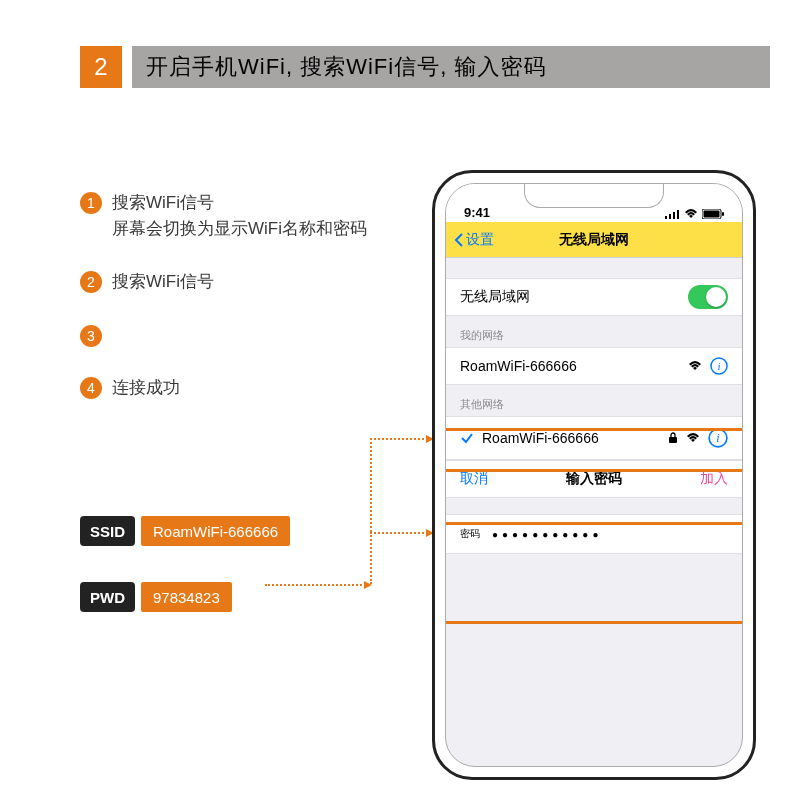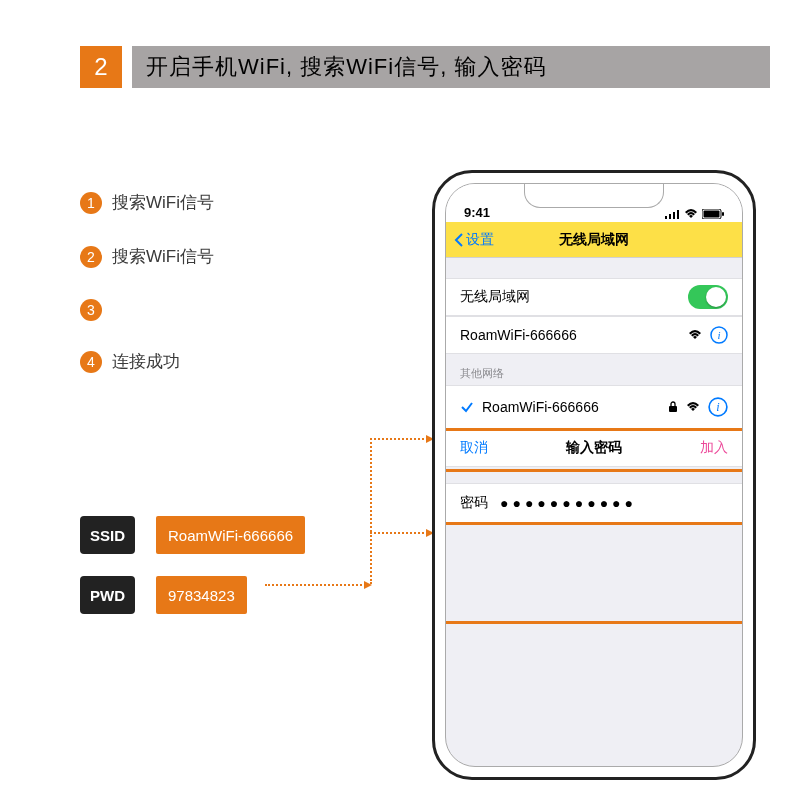--- a/index.html
+++ b/index.html
@@ -76,23 +76,22 @@
   }
 
   
   .creds {
     position: absolute;
     top: 516px;
     left: 80px;
   }
   .cred-row {
     display: flex;
-    margin-bottom: 22px;
-    height: 38px;
-    gap: 15px;
+    margin-bottom: 36px;
+    height: 30px;
   }
   .cred-label {
     background: #222;
     color: #fff;
     font-size: 15px;
     font-weight: 600;
     padding: 0 10px;
     display: flex;
     align-items: center;
     border-radius: 4px;
@@ -258,21 +257,21 @@
   .pwd-header .cancel { color: #007aff; }
   .pwd-header .join-disabled { color: #ec4899; }
   .pwd-header .center { font-weight: 600; }
   .pwd-input {
     background: #fff;
     height: 40px;
     display: flex;
     align-items: center;
     padding: 0 14px;
     border-bottom: 1px solid #e0e0e4;
-    font-size: 14px;
+    font-size: 10px;
     margin-top: 16px;
     border-top: 1px solid #e0e0e4;
   }
   .dots { letter-spacing: 4px; margin-left: 12px; }
 
   
   .connector {
     position: absolute;
     border-top: 2px dotted #e77817;
     height: 0;
@@ -299,20 +298,21 @@
 <div class="step-header">
   <div class="step-num">2</div>
   <div class="step-title">开启手机WiFi, 搜索WiFi信号, 输入密码</div>
 </div>
 
 <div class="instructions">
   <div class="inst-row">
     <div class="bullet">1</div>
     <div class="inst-text">
       <span>搜索WiFi信号</span><br>
+      <span>屏幕会切换为显示WiFi名称和密码</span>
     </div>
   </div>
   <div class="inst-row">
     <div class="bullet">2</div>
     <div class="inst-text">
       <span>搜索WiFi信号</span><br>
     </div>
   </div>
   <div class="inst-row">
     <div class="bullet">3</div>
@@ -377,20 +377,21 @@
     </div>
 
     <div class="list-gap"></div>
 
     <div class="cell">
       <span>无线局域网</span>
       <span class="spacer"></span>
       <span class="toggle"></span>
     </div>
 
+    <div class="section-label">我的网络</div>
 
     <div class="cell">
       <span>RoamWiFi-666666</span>
       <span class="spacer"></span>
       <svg class="wifi-icon" width="14" height="10" viewBox="0 0 14 10">
           <path d="M7 9 L5 7 Q7 5 9 7 Z M3 5 Q7 1 11 5 L9.5 6.5 Q7 4 4.5 6.5 Z M1 3 Q7 -3 13 3 L11.5 4.5 Q7 0 2.5 4.5 Z" fill="#000"></path>
         </svg>
       <svg class="info-icon" width="18" height="18" viewBox="0 0 18 18">
           <circle cx="9" cy="9" r="8"></circle>
           <text x="9" y="13" text-anchor="middle">i</text>

